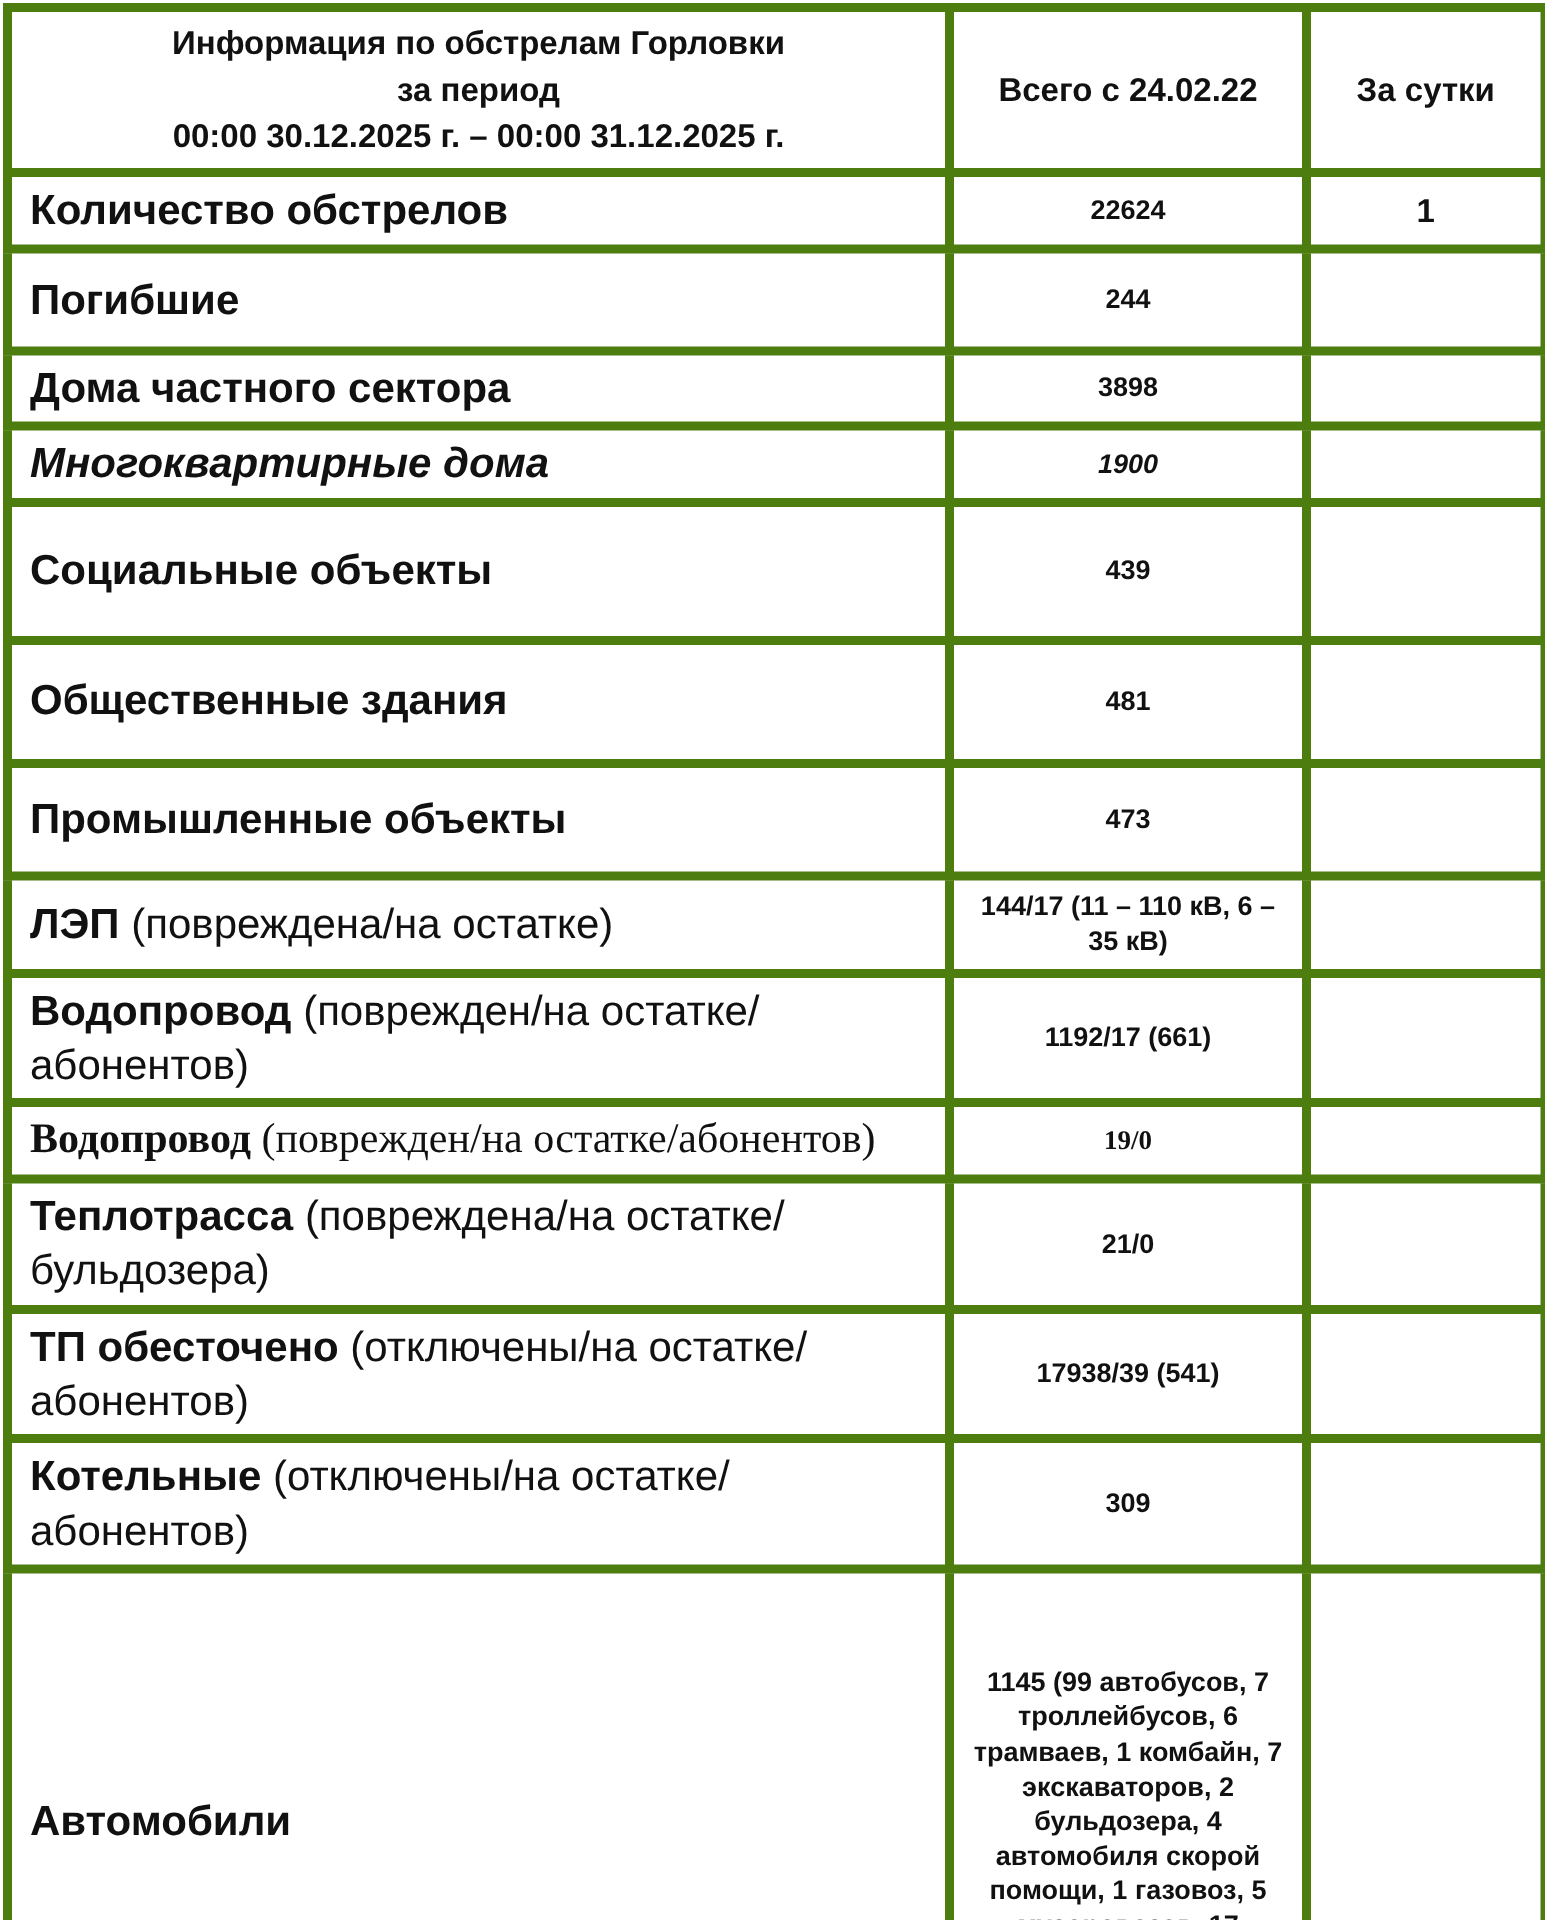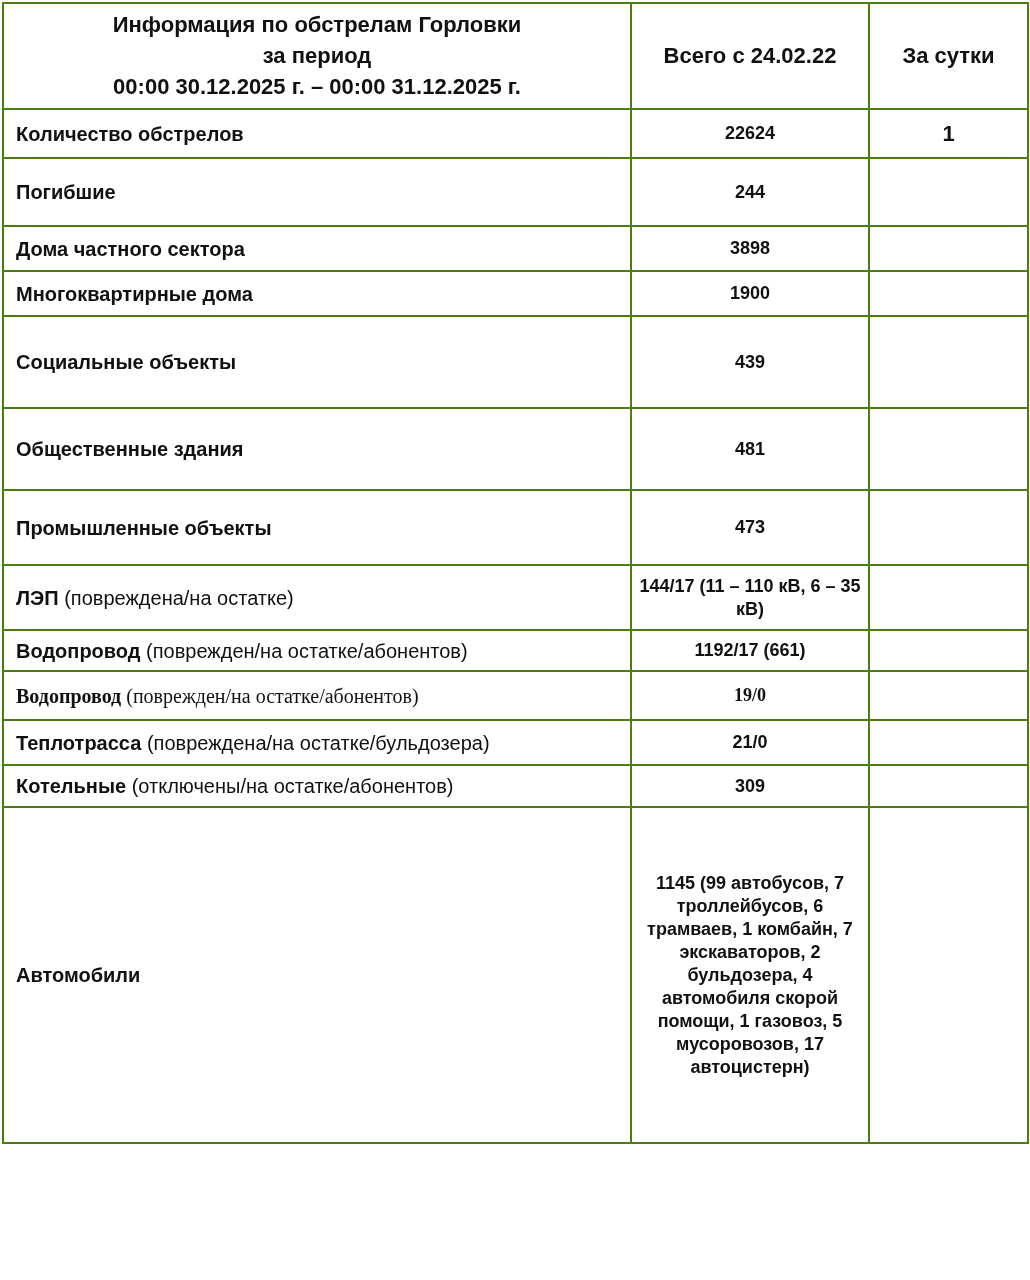--- a/index.html
+++ b/index.html
@@ -13,40 +13,40 @@
   .report-wrap {
     width: 1026px;
     margin: 2px auto 0 2px;
   }
   table.report {
     border-collapse: collapse;
     table-layout: fixed;
     width: 1025px;
   }
   table.report td, table.report th {
-    border: 2px solid #4d7c0f;
+    border: 6px solid #4d7c0f;
     vertical-align: middle;
     overflow: hidden;
   }
   col.c-label { width: 628px; }
   col.c-total { width: 238px; }
   col.c-daily { width: 159px; }
 
   .hdr-cell {
     text-align: center;
     font-weight: 700;
     font-size: 22px;
     line-height: 1.4;
     padding: 6px 8px;
   }
   .hdr-title { white-space: pre-line; }
 
   .label-cell {
     text-align: left;
-    font-size: 20px;
+    font-size: 28px;
     padding: 4px 8px 4px 12px;
     line-height: 1.3;
   }
   .label-cell .lbl { font-weight: 700; }
   .label-cell .note { font-weight: 400; }
 
   .val-cell {
     text-align: center;
     font-weight: 700;
     font-size: 18px;
@@ -91,21 +91,21 @@
         <td class="daily-cell"></td>
       </tr>
 
 
       <tr style="height:45px;">
         <td class="label-cell"><span class="lbl">Дома частного сектора</span> <span class="note"></span></td>
         <td class="val-cell">3898</td>
         <td class="daily-cell"></td>
       </tr>
 
-      <tr style="height:45px;">
+      <tr style="height:45px;font-style:italic;">
         <td class="label-cell"><span class="lbl">Многоквартирные дома</span> <span class="note"></span></td>
         <td class="val-cell">1900</td>
         <td class="daily-cell"></td>
       </tr>
 
       <tr style="height:92px;">
         <td class="label-cell"><span class="lbl">Социальные объекты</span> <span class="note"></span></td>
         <td class="val-cell">439</td>
         <td class="daily-cell"></td>
       </tr>
@@ -139,20 +139,25 @@
         <td class="val-cell">19/0</td>
         <td class="daily-cell"></td>
       </tr>
 
       <tr style="height:45px;">
         <td class="label-cell"><span class="lbl">Теплотрасса</span> <span class="note">(повреждена/на остатке/бульдозера)</span></td>
         <td class="val-cell">21/0</td>
         <td class="daily-cell"></td>
       </tr>
 
+      <tr style="height:43px;">
+        <td class="label-cell"><span class="lbl">ТП обесточено</span> <span class="note">(отключены/на остатке/абонентов)</span></td>
+        <td class="val-cell">17938/39 (541)</td>
+        <td class="daily-cell"></td>
+      </tr>
 
       <tr style="height:42px;">
         <td class="label-cell"><span class="lbl">Котельные</span> <span class="note">(отключены/на остатке/абонентов)</span></td>
         <td class="val-cell">309</td>
         <td class="daily-cell"></td>
       </tr>
 
       <tr style="height:336px;">
         <td class="label-cell"><span class="lbl">Автомобили</span> <span class="note"></span></td>
         <td class="val-cell">1145 (99 автобусов, 7 троллейбусов, 6 трамваев, 1 комбайн, 7 экскаваторов, 2 бульдозера, 4 автомобиля скорой помощи, 1 газовоз, 5 мусоровозов, 17 автоцистерн)</td>

